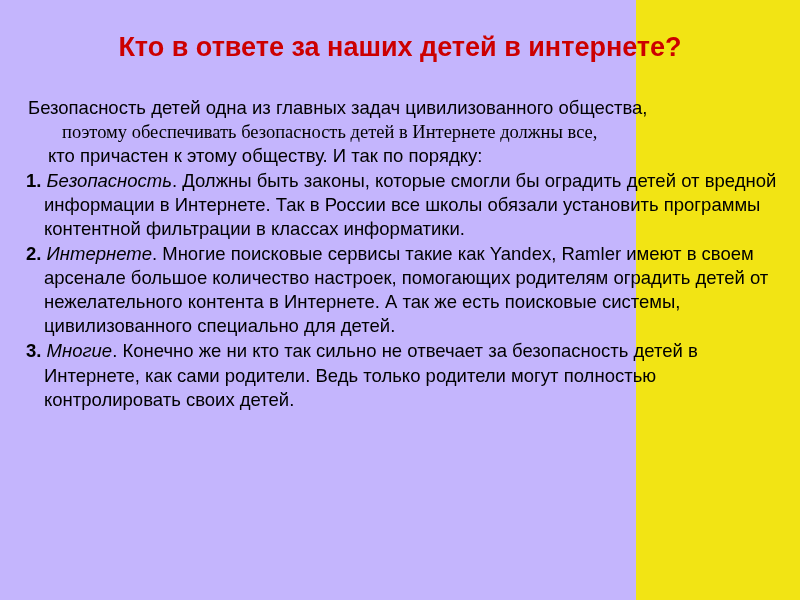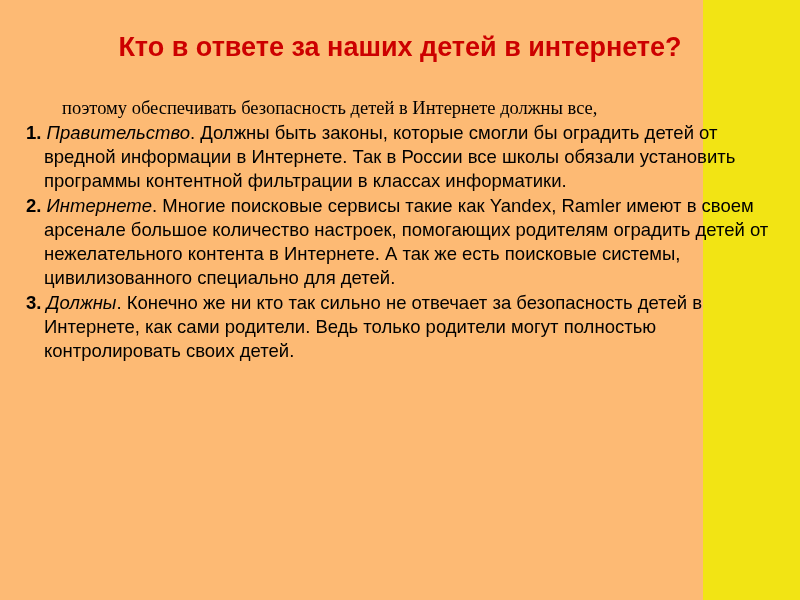--- a/index.html
+++ b/index.html
@@ -8,24 +8,24 @@
   }
   body {
     width: 800px;
     height: 600px;
     background: #f2e414;
     font-family: "Liberation Sans", sans-serif;
     overflow: hidden;
   }
   .slide {
     position: relative;
-    width: 703px;
+    width: 636px;
     height: 600px;
     box-sizing: border-box;
-    background: #fdba74;
+    background: #c4b5fd;
   }
   .title {
     position: absolute;
     left: 40px;
     top: 32px;
     width: 720px;
     text-align: center;
     color: #cc0000;
     font-size: 27px;
     font-weight: bold;
@@ -67,32 +67,34 @@
 </head>
 <body>
 
 <div class="slide">
 
   <div class="title">Кто в ответе за наших детей в интернете?</div>
 
   <div class="body">
 
     <p class="para intro">
+      <span class="l1">Безопасность детей одна из главных задач цивилизованного общества,</span>
       <span class="l2">поэтому обеспечивать безопасность детей в Интернете должны все,</span>
+      <span class="l3">кто причастен к этому обществу. И так по порядку:</span>
     </p>
 
     <p class="para listitem">
       <span class="num">1.</span>
-      <span class="term">Правительство</span><span>. Должны быть законы, которые смогли бы оградить детей от вредной информации в Интернете. Так в России все школы обязали установить программы контентной фильтрации в классах информатики.</span>
+      <span class="term">Безопасность</span><span>. Должны быть законы, которые смогли бы оградить детей от вредной информации в Интернете. Так в России все школы обязали установить программы контентной фильтрации в классах информатики.</span>
     </p>
 
     <p class="para listitem">
       <span class="num">2.</span>
       <span class="term">Интернете</span><span>. Многие поисковые сервисы такие как  Yandex, Ramler имеют в своем арсенале большое количество настроек, помогающих родителям оградить детей от нежелательного контента в Интернете.  А так же есть поисковые системы, цивилизованного специально для детей.</span>
     </p>
 
     <p class="para listitem">
       <span class="num">3.</span>
-      <span class="term">Должны</span><span>. Конечно же ни кто так сильно не отвечает за безопасность детей в Интернете, как сами родители. Ведь только родители могут полностью контролировать своих детей.</span>
+      <span class="term">Многие</span><span>. Конечно же ни кто так сильно не отвечает за безопасность детей в Интернете, как сами родители. Ведь только родители могут полностью контролировать своих детей.</span>
     </p>
 
   </div>
 </div>
 
 </body></html>

